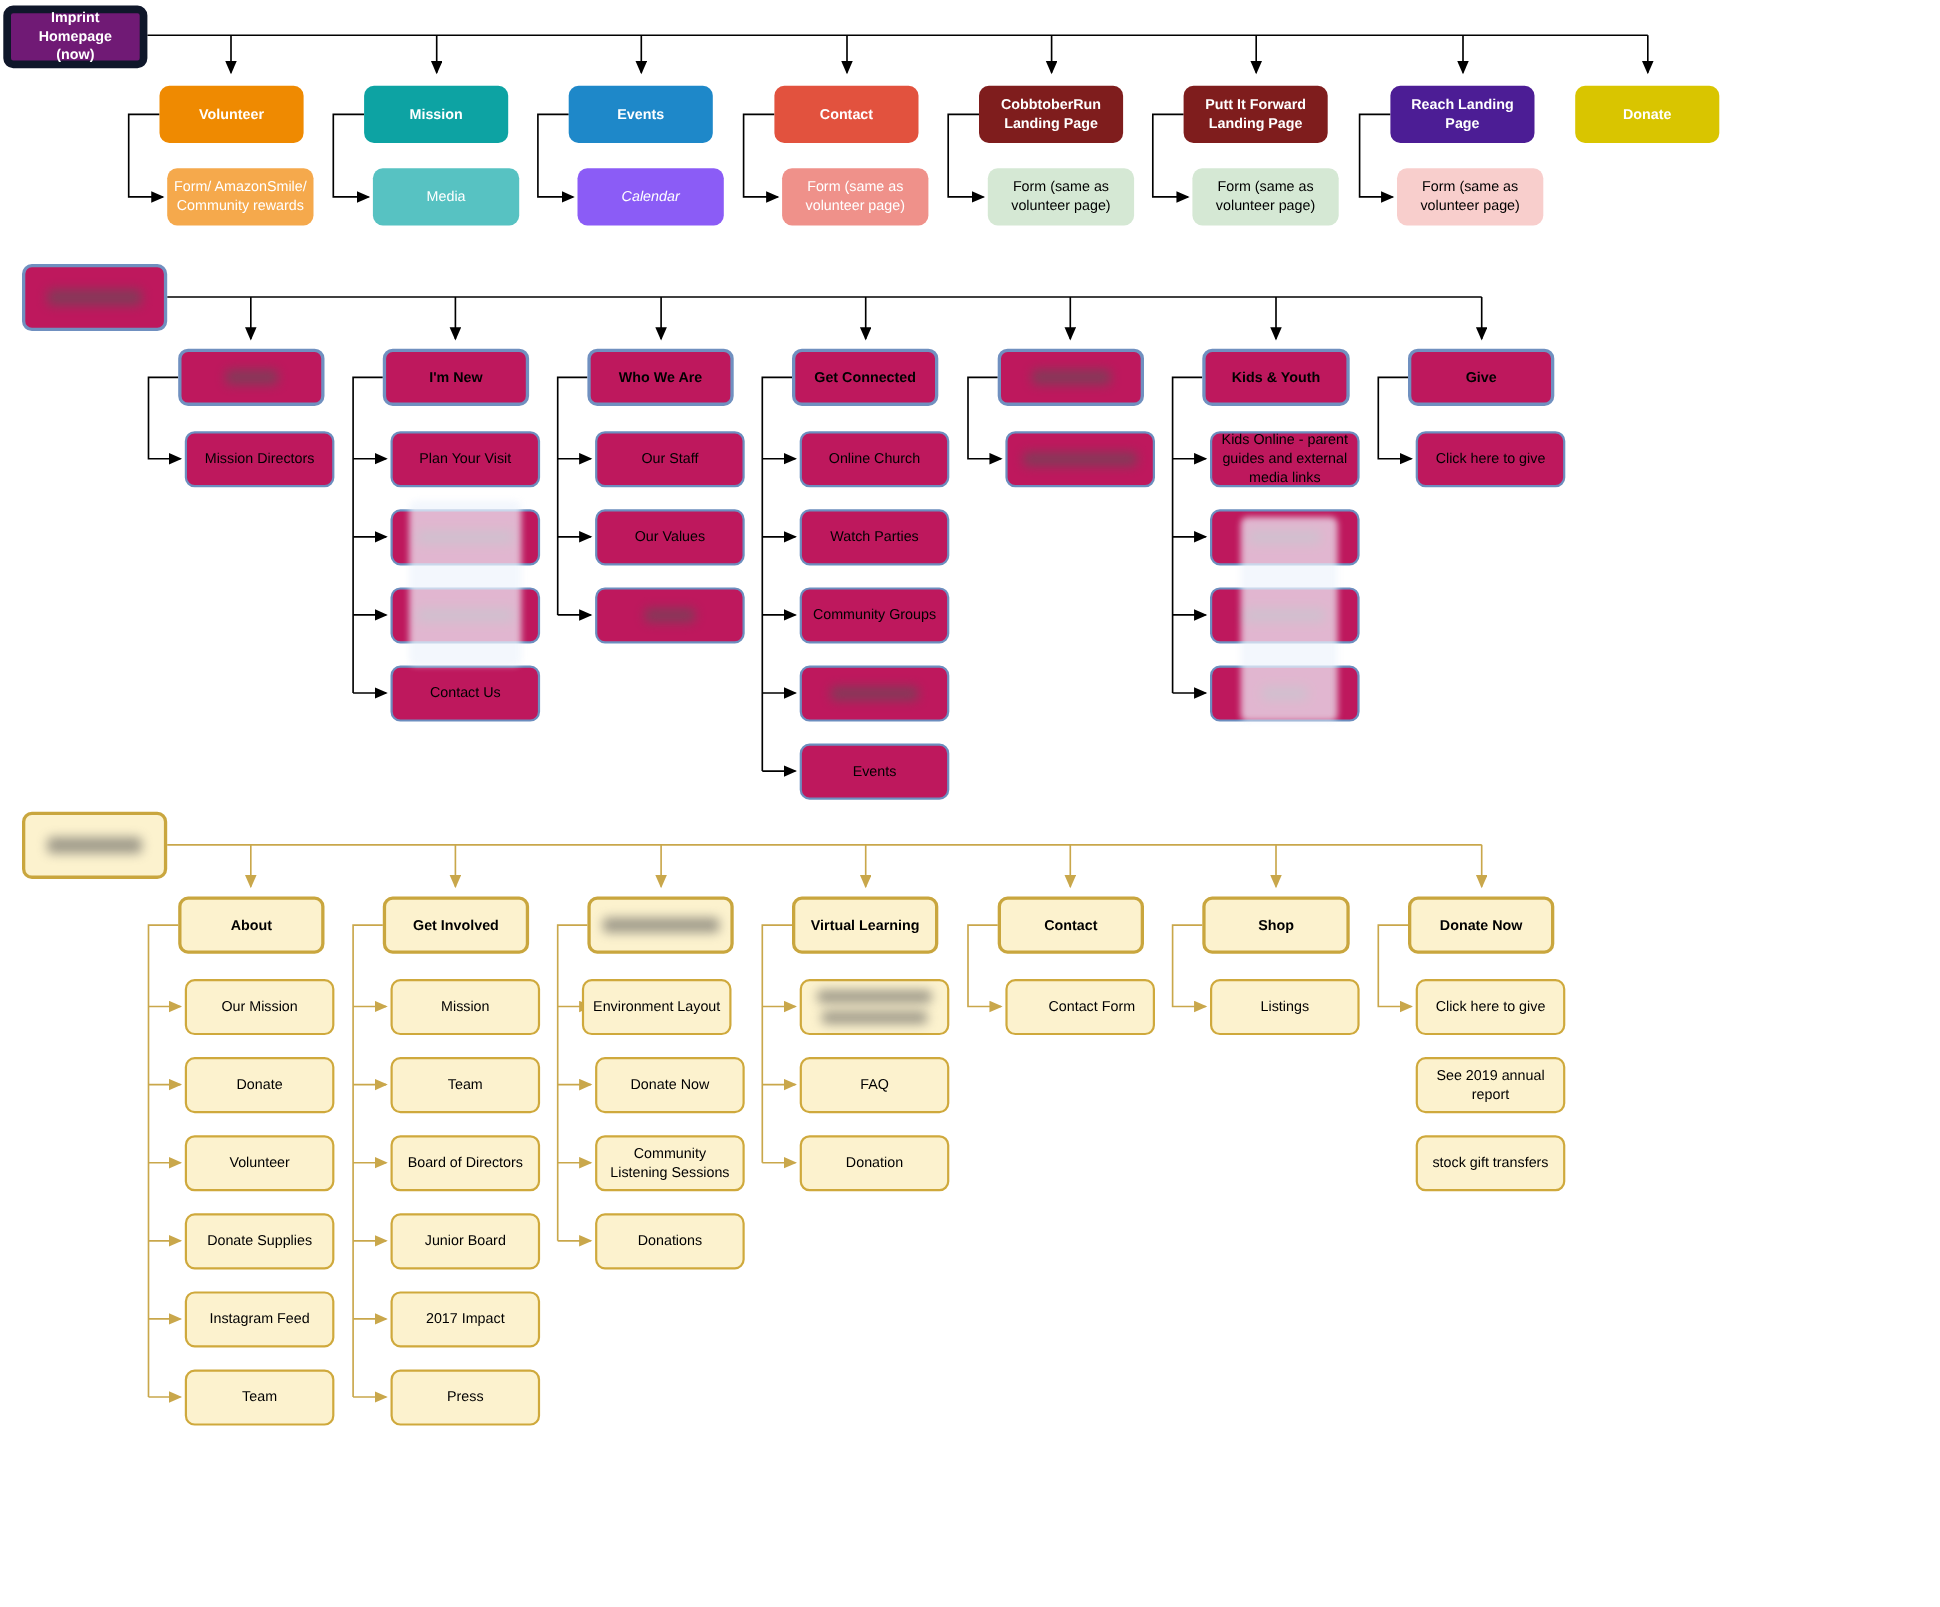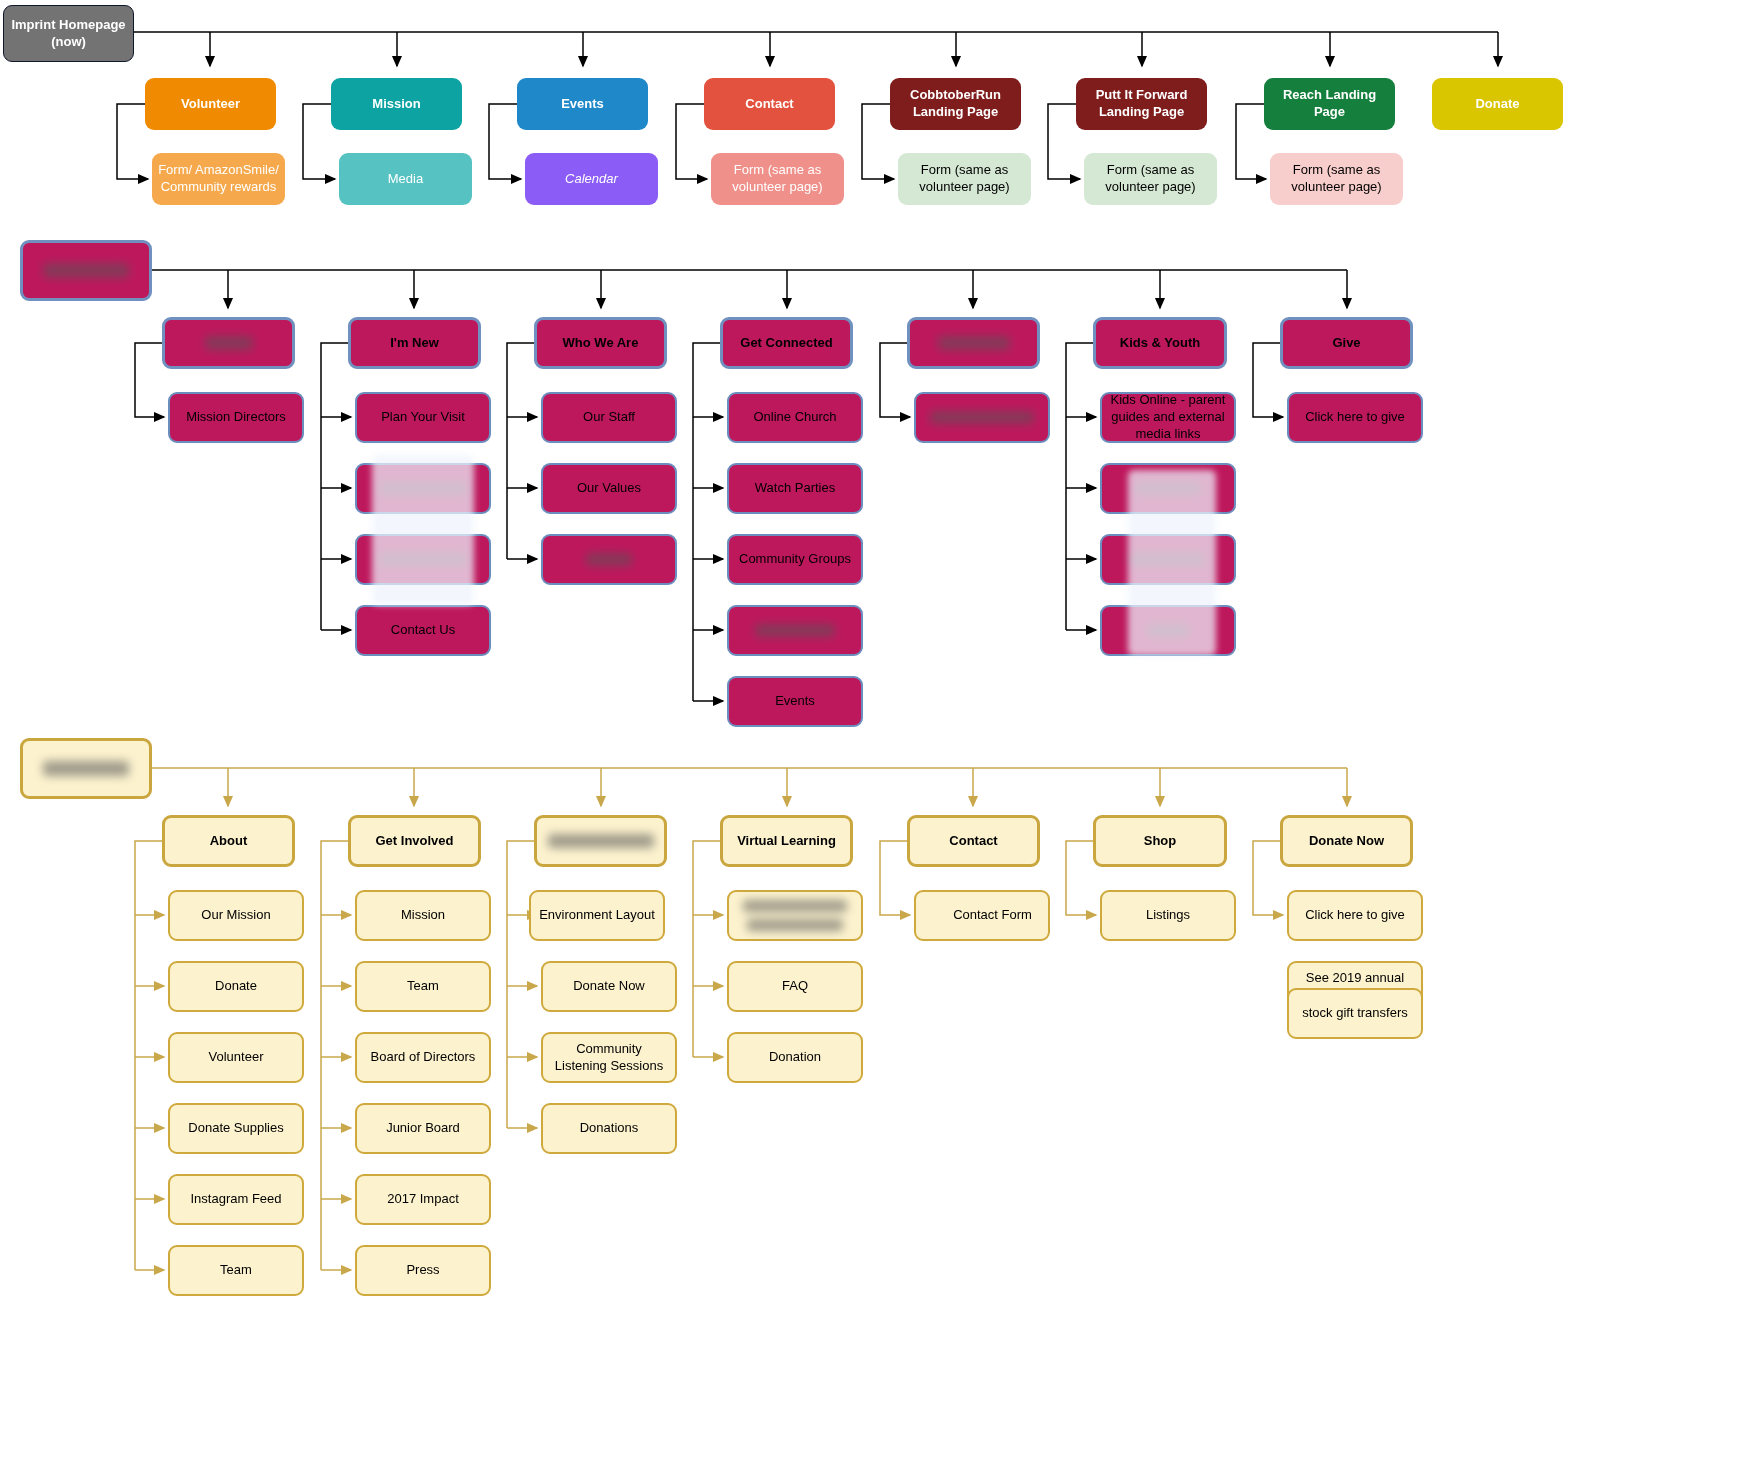--- a/index.html
+++ b/index.html
@@ -5,32 +5,32 @@
   html,body{margin:0;padding:0;background:#fff;}
   #canvas{position:relative;width:1764px;height:1461px;background:#ffffff;overflow:hidden;
           font-family:"Liberation Sans",sans-serif;}
   svg.wires{position:absolute;left:0;top:0;width:1764px;height:1461px;pointer-events:none;}
   .box{position:absolute;box-sizing:border-box;border-radius:9px;display:flex;align-items:center;
        justify-content:center;text-align:center;font:400 13px/1.3 "Liberation Sans",sans-serif;
        color:#000;padding:3px 7px;}
   .bold{font-weight:700;}
   .white{color:#fff;}
   
-  .c-navy{background:#737373;border:1px solid #0f172a;}
+  .c-navy{background:#701a75;border:7px solid #0f172a;}
   .c-orange{background:#EF8A01;}
   .c-orange-lt{background:#F5A94C;}
   .c-teal{background:#0DA3A3;}
   .c-teal-lt{background:#57C2C2;}
   .c-blue{background:#1E88C9;}
   .c-blue-lt{background:#8b5cf6;font-style:italic;}
   .c-red{background:#E2523E;}
   .c-red-lt{background:#EF918A;}
   .c-green{background:#7f1d1d;}
   .c-green-lt{background:#D5E8D4;}
-  .c-magenta{background:#15803d;}
+  .c-magenta{background:#4c1d95;}
   .c-pink-lt{background:#F8CECC;}
   .c-yellow{background:#D9C500;}
   
   .n2{background:#be185d;border:2px solid #6C8EBF;}
   .h2{border-width:3px;border-color:#7090C0;}
   
   .n3{background:#FCF2CE;border:2px solid #CFA93C;}
   .h3{border-width:3px;border-color:#C9A63E;}
   
   .blob{display:inline-block;background:#555;opacity:.55;border-radius:4px;filter:blur(5px);}
@@ -264,15 +264,15 @@
   </div>
   <div class="box n3" style="left:727px;top:961px;width:136px;height:51px;">FAQ</div>
   <div class="box n3" style="left:727px;top:1032px;width:136px;height:51px;">Donation</div>
 
   <div class="box n3" style="left:914px;top:890px;width:136px;height:51px;padding-left:28px;">Contact Form</div>
 
   <div class="box n3" style="left:1100px;top:890px;width:136px;height:51px;">Listings</div>
 
   <div class="box n3" style="left:1287px;top:890px;width:136px;height:51px;">Click here to give</div>
   <div class="box n3" style="left:1287px;top:961px;width:136px;height:51px;">See 2019 annual report</div>
-  <div class="box n3" style="left:1287px;top:988px;width:136px;height:51px;">stock gift transfers</div>
+  <div class="box n3" style="left:1287px;top:1032px;width:136px;height:51px;">stock gift transfers</div>
 
 </div>
 
 </body></html>

